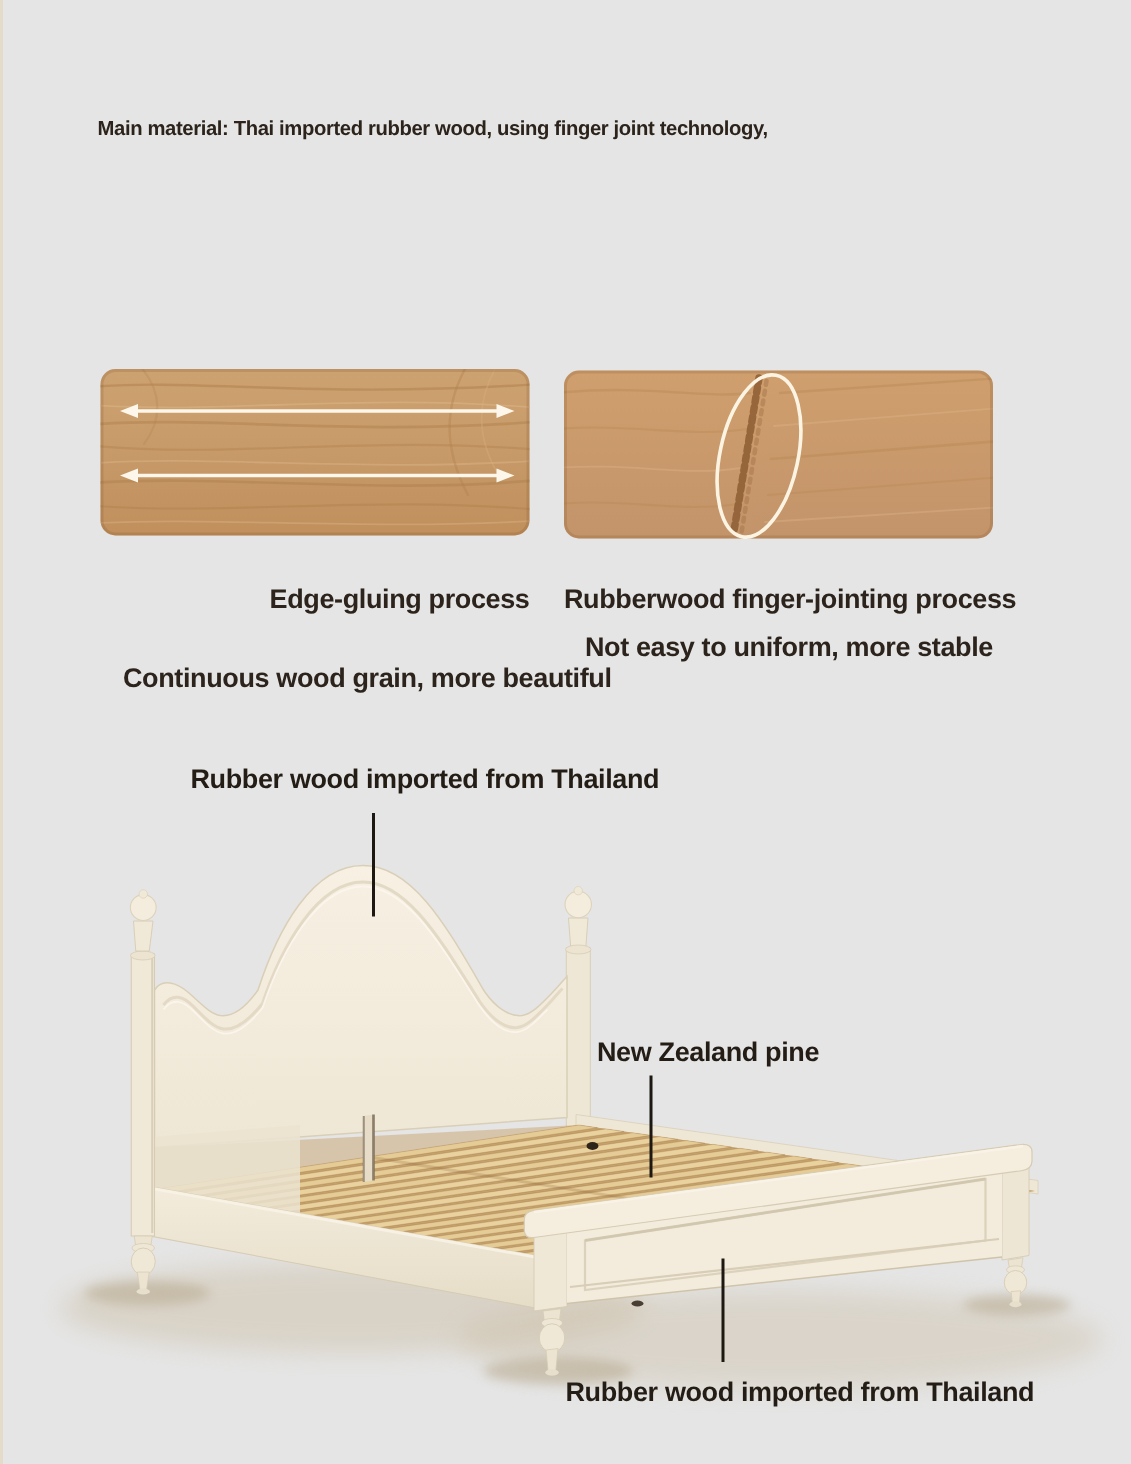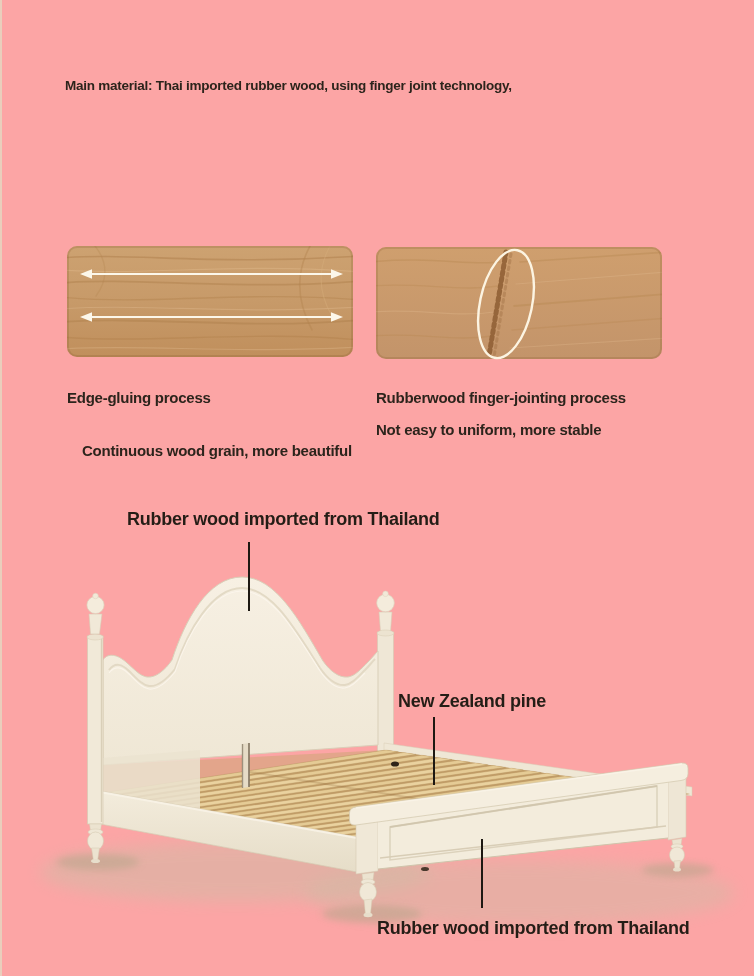--- a/index.html
+++ b/index.html
@@ -1,35 +1,35 @@
 <!DOCTYPE html>
 <html><head>
 <meta charset="utf-8">
 <style>
   html,body{margin:0;padding:0;}
   body{font-family:"Liberation Sans", sans-serif;}
   #page{
     position:relative;
     width:754px;height:976px;
-    background:#fca5a5;
+    background:#e5e5e5;
     overflow:hidden;
   }
   #edge-strip{
     position:absolute;left:0;top:0;width:2px;height:100%;
     background:#e4d8c2;opacity:.8;z-index:3;
   }
   #bed-svg{position:absolute;left:0;top:0;z-index:1;}
   .txt{
     position:absolute;z-index:2;
     color:#2c241c;font-weight:bold;
     letter-spacing:-0.25px;
     white-space:nowrap;
   }
   .para{font-size:13.5px;line-height:18.5px;}
-  .caption{font-size:15px;text-align:left;width:286px;}
+  .caption{font-size:18px;text-align:right;width:286px;}
   .callout-label{font-size:18px;color:#241d16;}
   .callout-line{
     position:absolute;z-index:2;width:1.5px;background:#1d1812;
   }
   
   #para1{left:65px;top:77px;}
   #para2{left:65px;top:108px;}
   #para3{left:65px;top:169px;}
   #cap1-title{left:67px;top:389px;}
   #cap2-title{left:376px;top:389px;}

